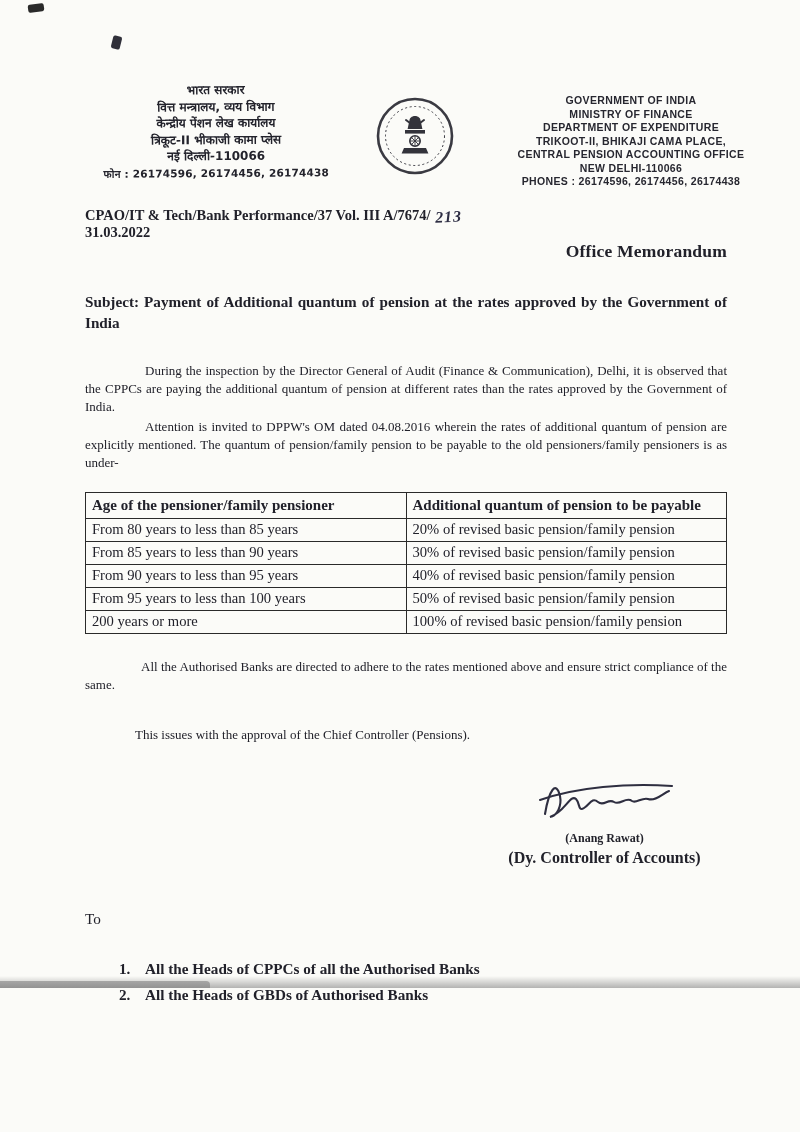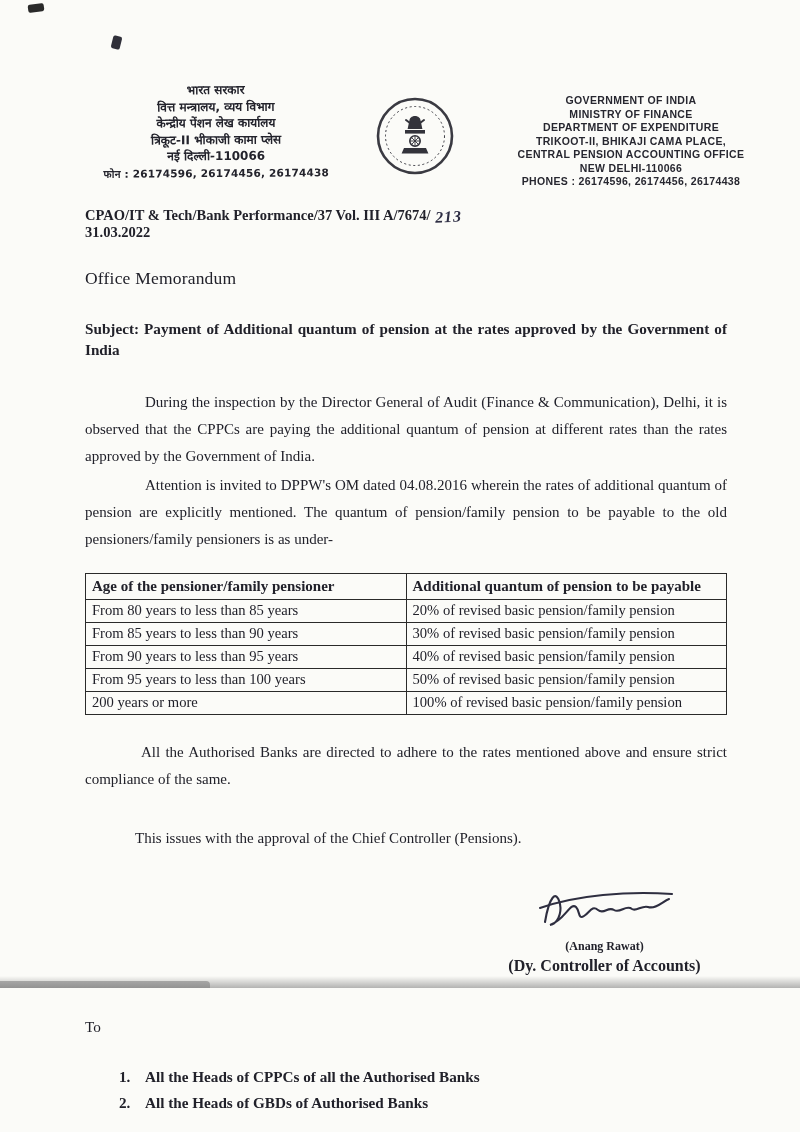--- a/index.html
+++ b/index.html
@@ -40,25 +40,25 @@
 
   .ref-row { display: flex; justify-content: space-between; align-items: flex-start; margin-top: 17px; font-size: 14.5px; font-weight: 600; flex-direction: column; }
   .ref-left { display: flex; align-items: baseline; }
   .handwritten {
     font-style: italic; font-weight: 600; font-size: 16px;
     margin-left: 5px; color: #2e2e44; transform: rotate(-3deg) translateY(2px); display: inline-block;
     letter-spacing: 1px;
   }
   .ref-date { margin-right: 12px; font-weight: 600; }
 
-  .om-title { text-align: left; font-size: 17.5px; font-weight: normal; margin-top: 27px; letter-spacing: 0.2px; }
+  .om-title { text-align: right; font-size: 17.5px; font-weight: bold; letter-spacing: 0.2px; }
 
   .subject { margin-top: 29px; font-weight: bold; font-size: 15.2px; line-height: 21.5px; text-align: justify; }
 
-  .body-para { font-size: 15px; line-height: 27px; text-align: justify; text-indent: 60px; }
+  .body-para { font-size: 13px; line-height: 18px; text-align: justify; text-indent: 60px; }
   .p1 { margin-top: 28px; }
   .p2 { margin-top: 2px; }
   .p3 { margin-top: 24px; text-indent: 56px; }
   .p4 { margin-top: 32px; text-indent: 50px; text-align: left; }
 
   table.rates { width: 100%; border-collapse: collapse; margin-top: 20px; font-size: 14.6px; }
   table.rates th, table.rates td { border: 1.4px solid #2a2a2a; padding: 2px 6px; vertical-align: middle; }
   table.rates th { font-weight: bold; font-size: 15px; line-height: 21px; text-align: left; }
   table.rates th.th-right { text-align: justify; }
   table.rates col { width: 50%; }

